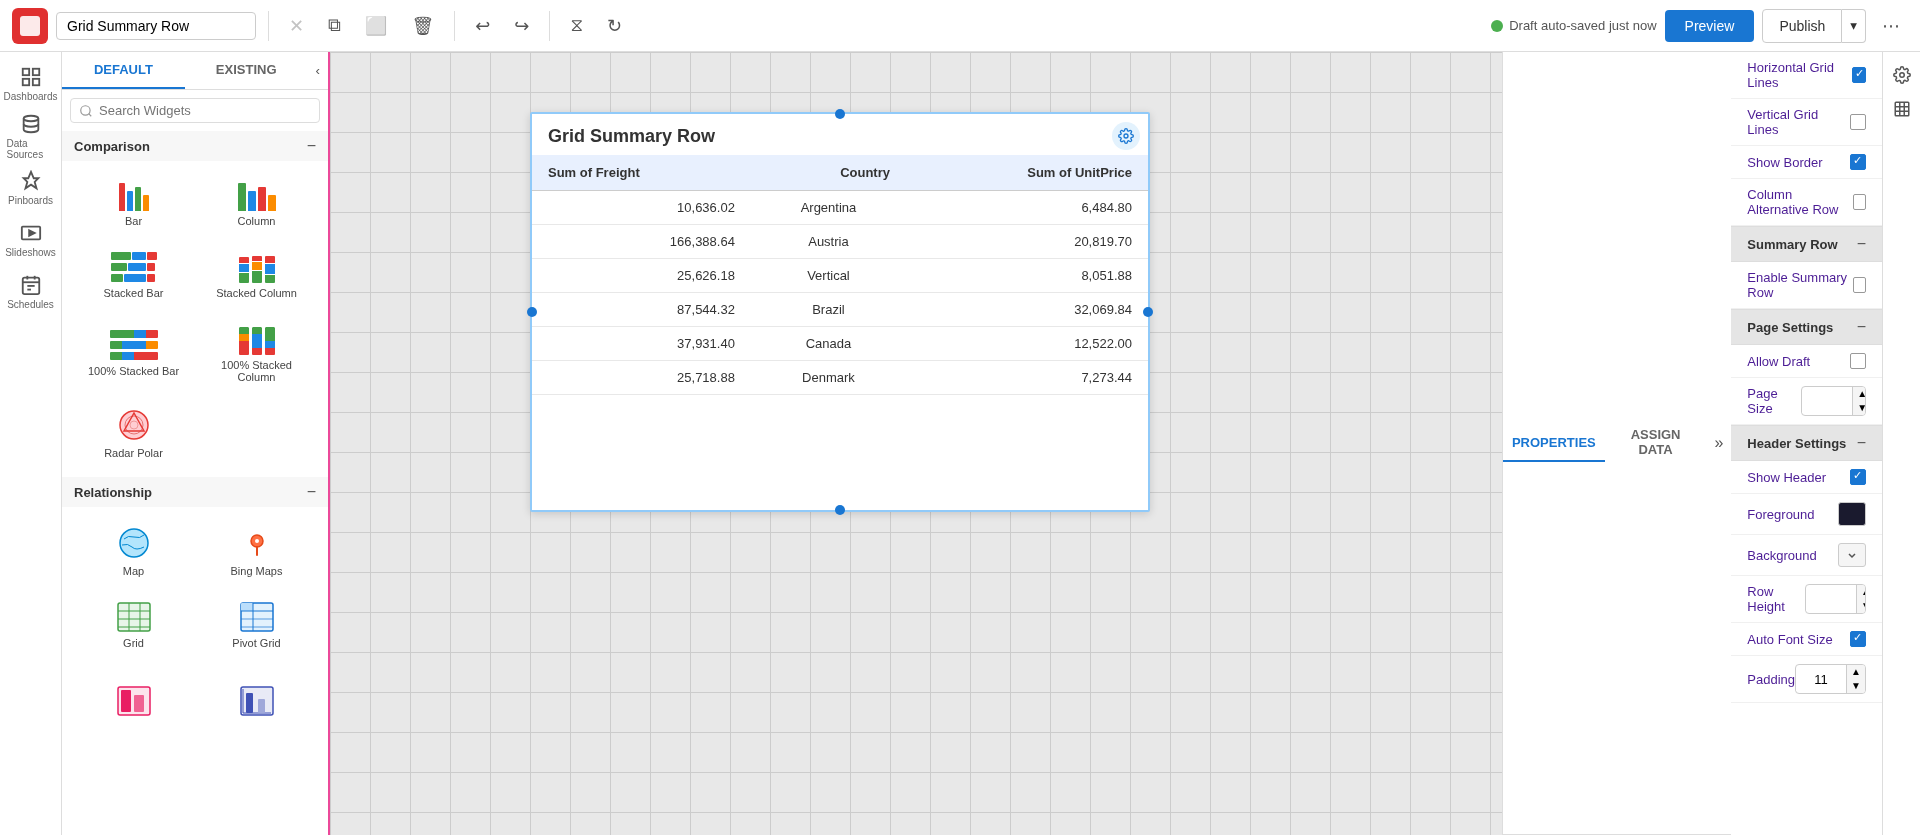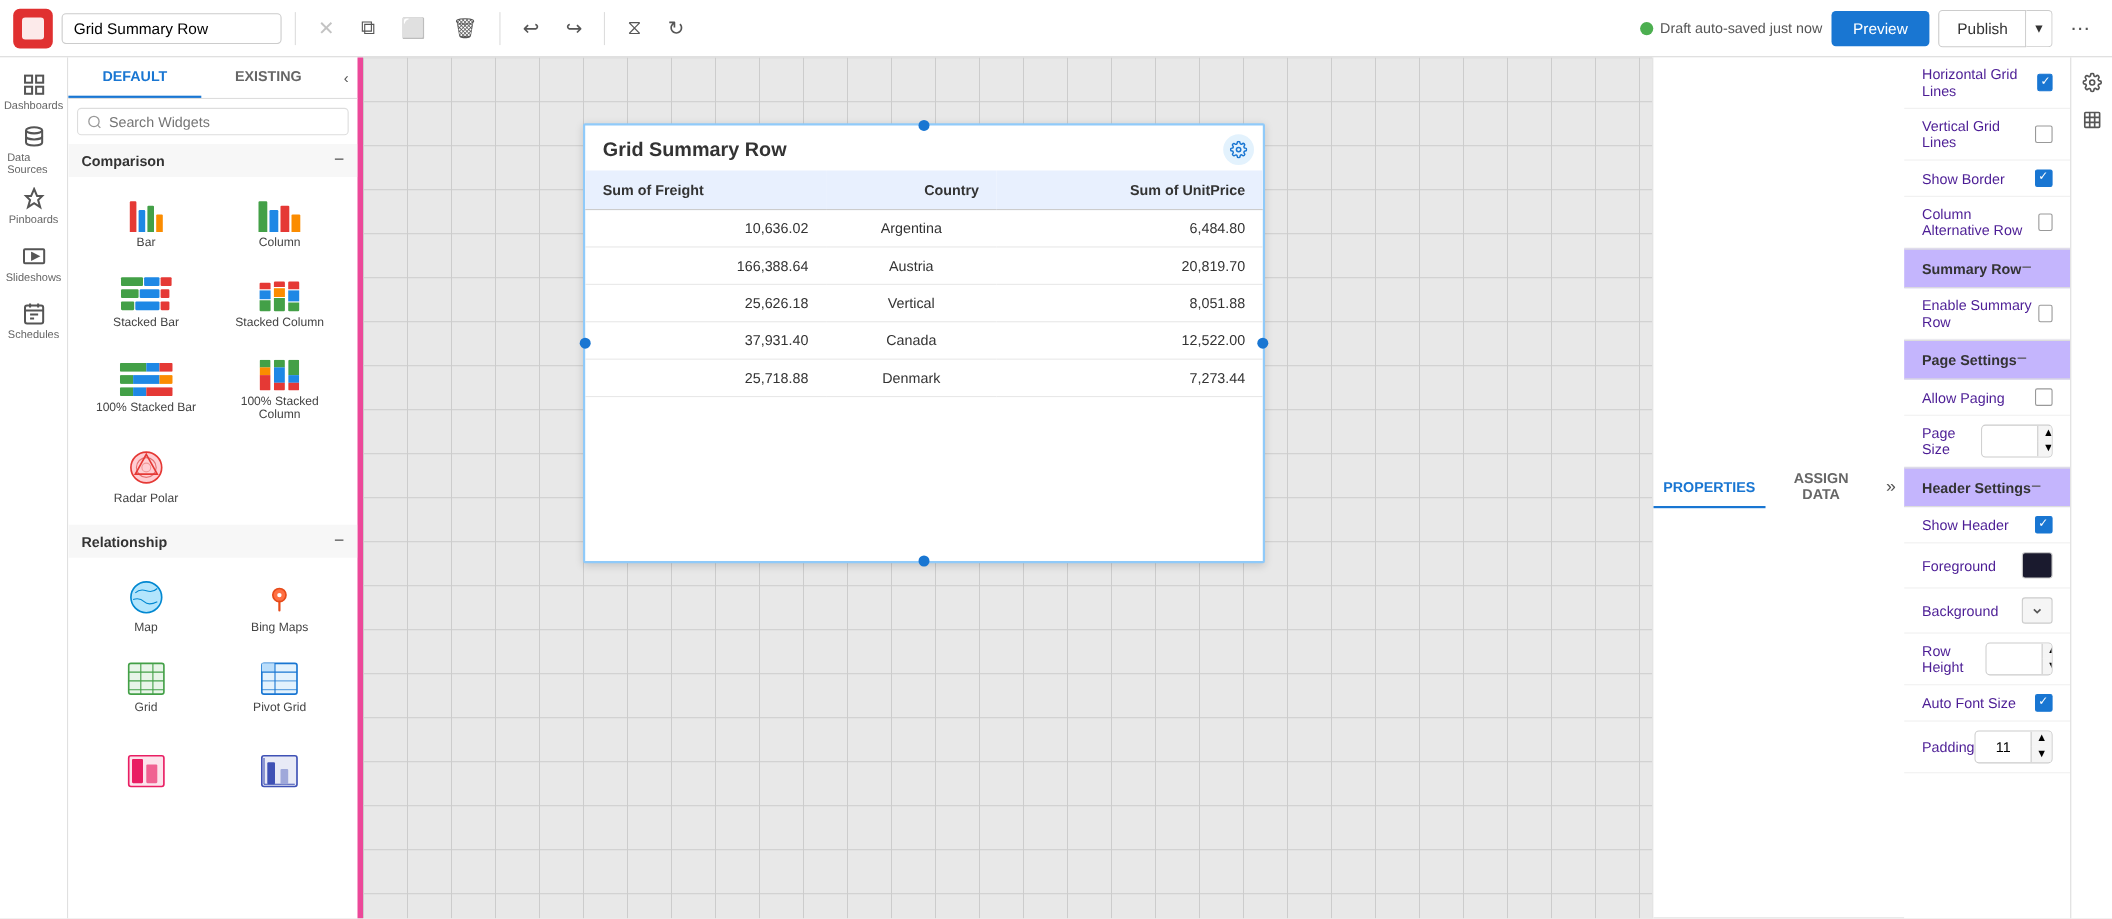--- a/index.html
+++ b/index.html
@@ -61,21 +61,21 @@
     .sidebar-icon {
       width: 48px; height: 48px; display: flex; flex-direction: column;
       align-items: center; justify-content: center; border-radius: 6px;
       cursor: pointer; gap: 3px; color: #555; font-size: 11px;
     }
     .sidebar-icon svg { width: 22px; height: 22px; }
     .sidebar-icon span { font-size: 10px; color: #666; }
 
     
     .widget-panel {
-      width: 268px; background: #fff; border-right: 5px solid #ec4899;
+      width: 268px; background: #fff; border-right: 2px solid #ec4899;
       display: flex; flex-direction: column; overflow: hidden;
     }
     .panel-tabs { display: flex; border-bottom: 1px solid #ddd; }
     .panel-tab {
       flex: 1; padding: 10px; text-align: center; font-size: 13px; font-weight: 600;
       cursor: pointer; color: #666; border-bottom: 2px solid transparent;
     }
     .panel-tab.active { color: #1976d2; border-bottom: 2px solid #1976d2; }
     .panel-collapse { padding: 8px; cursor: pointer; color: #555; border: none; background: none; }
     .search-bar {
@@ -155,22 +155,22 @@
     .right-panel-tab.active { color: #1976d2; border-bottom: 2px solid #1976d2; }
     .right-panel-expand { padding: 8px; cursor: pointer; color: #555; border: none; background: none; font-size: 16px; }
 
     .right-panel-body { overflow-y: auto; flex: 1; }
     .prop-row {
       display: flex; align-items: center; justify-content: space-between;
       padding: 8px 16px; border-bottom: 1px solid #f0f0f0;
     }
     .prop-label { font-size: 13px; color: #4c1d95; }
     .section-title {
-      display: flex; justify-content: flex-start; align-items: center;
-      padding: 8px 16px; background: #c4b5fd;
+      display: flex; justify-content: space-between; align-items: center;
+      padding: 8px 16px; background: #e5e5e5;
       font-weight: 600; font-size: 13px; color: #333;
       border-top: 1px solid #ddd; border-bottom: 1px solid #ddd;
     }
     .section-title .collapse-btn { background: none; border: none; cursor: pointer; font-size: 16px; color: #555; }
 
     .customize-btn {
       width: calc(100% - 32px); margin: 8px 16px;
       background: #f0f0f0; border: 1px solid #ccc; border-radius: 4px;
       padding: 8px; font-size: 13px; color: #888; cursor: pointer;
     }
@@ -547,20 +547,25 @@
     <td class="right">166,388.64</td>
     <td style="text-align:center">Austria</td>
     <td class="right">20,819.70</td>
   </tr>
             <tr>
     <td class="right">25,626.18</td>
     <td style="text-align:center">Vertical</td>
     <td class="right">8,051.88</td>
   </tr>
             <tr>
+    <td class="right">87,544.32</td>
+    <td style="text-align:center">Brazil</td>
+    <td class="right">32,069.84</td>
+  </tr>
+            <tr>
     <td class="right">37,931.40</td>
     <td style="text-align:center">Canada</td>
     <td class="right">12,522.00</td>
   </tr>
             <tr>
     <td class="right">25,718.88</td>
     <td style="text-align:center">Denmark</td>
     <td class="right">7,273.44</td>
   </tr>
           </tbody>
@@ -609,21 +614,21 @@
         <span class="prop-label">Enable Summary Row</span>
         <input type="checkbox" class="checkbox-styled" style="">
       </div>
 
       
       <div class="section-title">
         <span>Page Settings</span>
         <button class="collapse-btn">−</button>
       </div>
       <div class="prop-row">
-        <span class="prop-label">Allow Paging</span>
+        <span class="prop-label">Allow Draft</span>
         <input type="checkbox" class="checkbox-styled" style="">
       </div>
       <div class="prop-row">
         <span class="prop-label">Page Size</span>
         <div class="spinner-input">
           <input type="text" style="">
           <div class="spinner-btns">
             <button class="spinner-btn">▲</button>
             <button class="spinner-btn">▼</button>
           </div>

